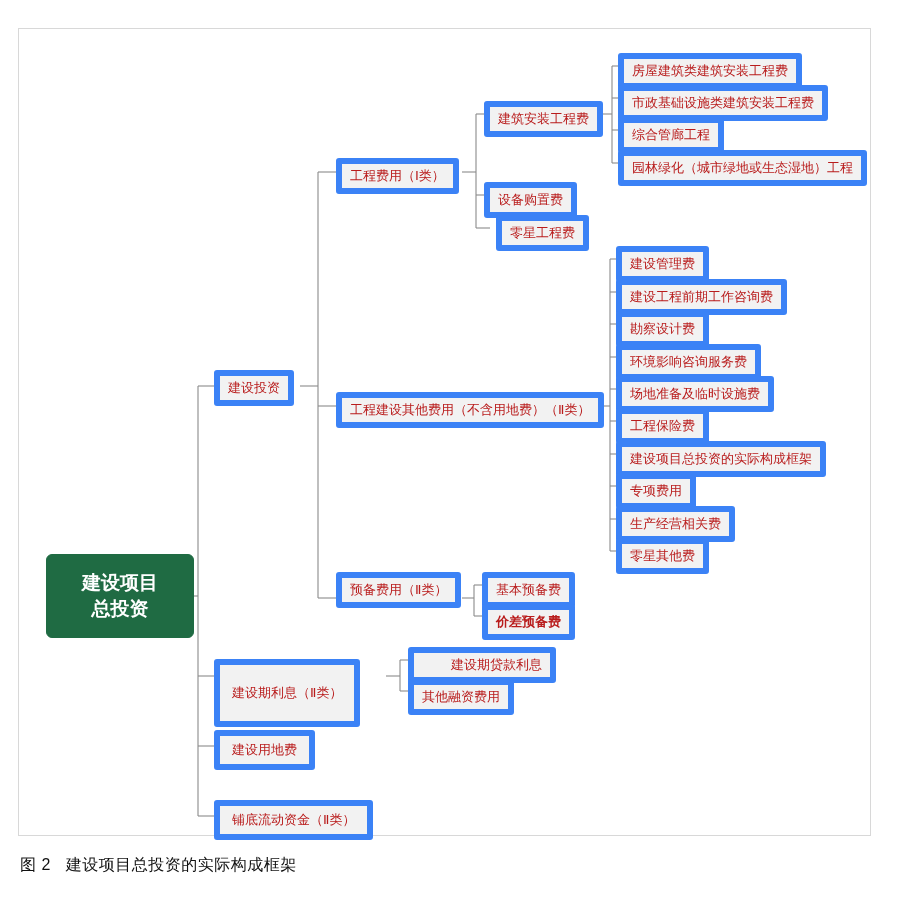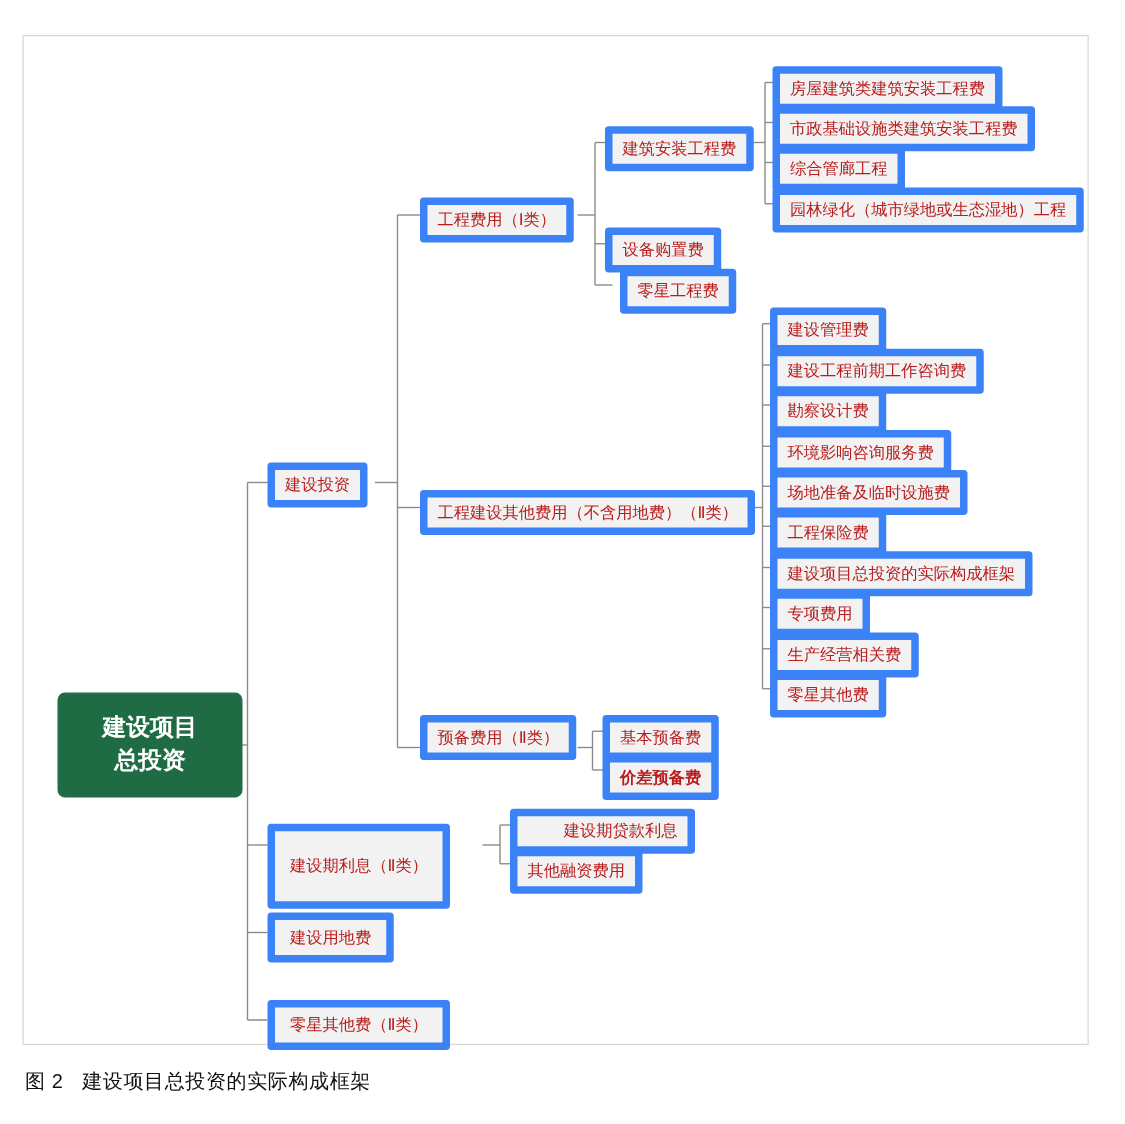--- a/index.html
+++ b/index.html
@@ -80,21 +80,21 @@
   <div class="root" style="left:46px;top:554px;width:148px;height:84px;">
     <div>
       <span>建设项目</span>
       <span>总投资</span>
     </div>
   </div>
 
   <div class="node" style="left:214px;top:370px;">建设投资</div>
   <div class="node" style="left:214px;top:659px;padding:20px 12px;">建设期利息（Ⅱ类）</div>
   <div class="node" style="left:214px;top:730px;padding:6px 12px;">建设用地费</div>
-  <div class="node" style="left:214px;top:800px;padding:6px 12px;">零星其他费（Ⅱ类）</div>
+  <div class="node" style="left:214px;top:800px;padding:6px 12px;">铺底流动资金（Ⅱ类）</div>
 
   <div class="node" style="left:336px;top:158px;">工程费用（Ⅰ类）</div>
   <div class="node" style="left:336px;top:392px;">工程建设其他费用（不含用地费）（Ⅱ类）</div>
   <div class="node" style="left:336px;top:572px;">预备费用（Ⅱ类）</div>
 
   <div class="node" style="left:484px;top:101px;">建筑安装工程费</div>
   <div class="node" style="left:484px;top:182px;">设备购置费</div>
   <div class="node" style="left:496px;top:215px;font-family:Liberation Serif, serif;">零星工程费</div>
 
   <div class="node" style="left:618px;top:53px;">房屋建筑类建筑安装工程费</div>

